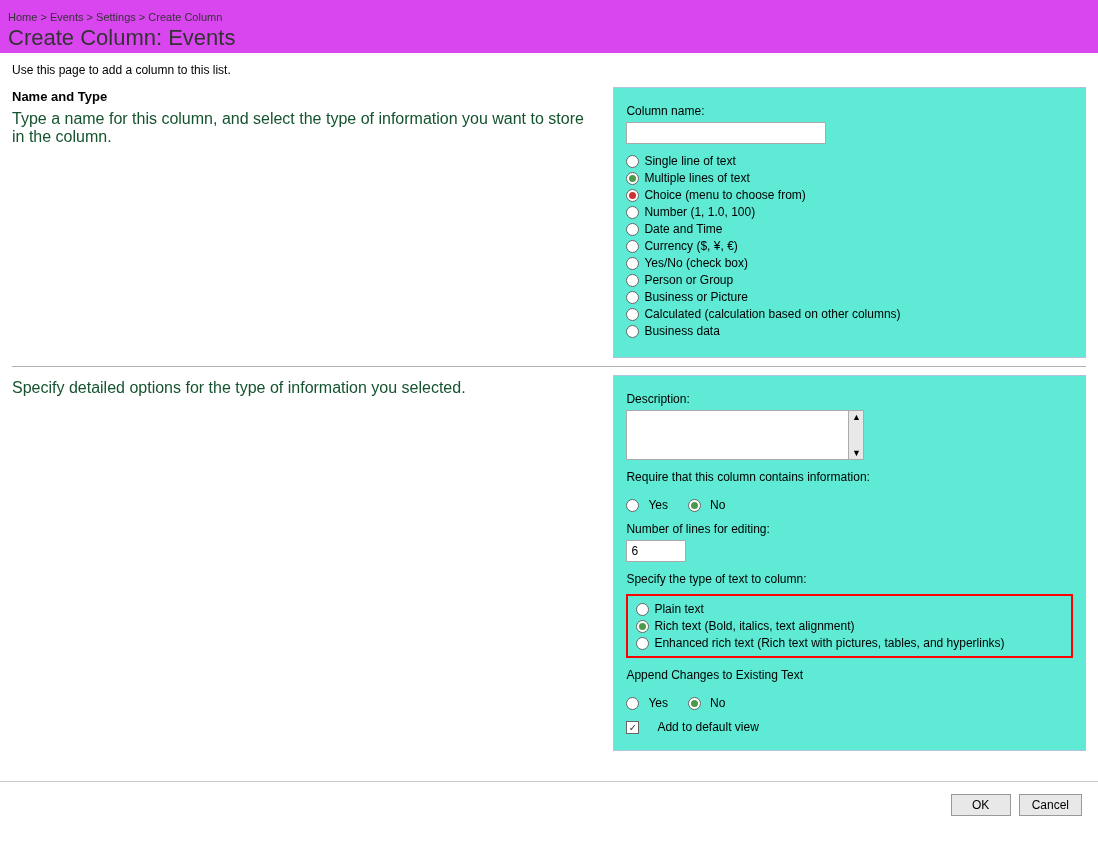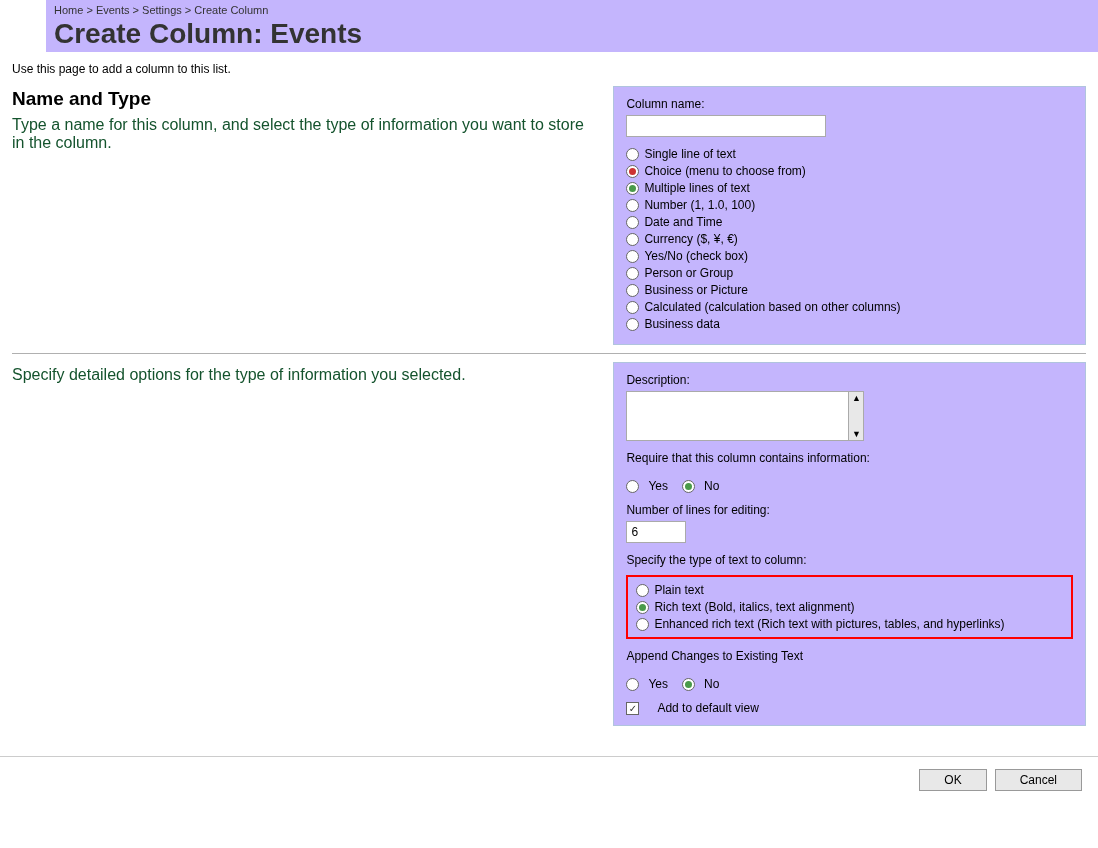--- a/index.html
+++ b/index.html
@@ -1,29 +1,28 @@
 <!DOCTYPE html>
 <html><head>
   <meta charset="utf-8">
   <style>
     * { box-sizing: border-box; margin: 0; padding: 0; }
     body { font-family: Arial, Tahoma, sans-serif; font-size: 12px; background: #fff; color: #000; }
 
     .breadcrumb-bar {
-      background: #c4b5fd;
-      padding: 4px 8px 2px 8px;
-      margin-left: 46px;
+      background: #d946ef;
+      padding: 11px 8px 2px 8px;
     }
     .breadcrumb {
       font-size: 11px;
       color: #333;
     }
     .page-title {
-      font-size: 28px;
-      font-weight: bold;
+      font-size: 22px;
+      font-weight: normal;
       color: #333;
       margin-top: 2px;
       margin-bottom: 0;
     }
 
     .content-area {
       padding: 10px 12px;
     }
 
     .intro-text {
@@ -37,28 +36,28 @@
       width: 100%;
     }
 
     .left-col {
       width: 56%;
       padding-right: 20px;
     }
 
     .right-col {
       width: 44%;
-      background: #c4b5fd;
-      padding: 10px 12px;
+      background: #5eead4;
+      padding: 16px 12px;
       border: 1px solid #b0c4de;
     }
 
     .section-heading {
       font-weight: bold;
-      font-size: 19px;
+      font-size: 13px;
       margin-bottom: 6px;
       margin-top: 2px;
     }
 
     .section-description {
       font-size: 16px;
       color: #14532d;
       margin-top: 4px;
     }
 
@@ -84,21 +83,21 @@
     .radio-option {
       display: flex;
       align-items: center;
       margin-bottom: 3px;
       font-size: 12px;
     }
 
     .inline-radio-group {
       display: flex;
       align-items: center;
-      gap: 14px;
+      gap: 20px;
       margin-top: 14px;
     }
 
     .inline-radio-option {
       display: flex;
       align-items: center;
       gap: 4px;
       font-size: 12px;
     }
 
@@ -131,21 +130,21 @@
       display: flex;
       justify-content: flex-end;
       padding: 12px 16px;
       gap: 8px;
       border-top: 1px solid #ccc;
       margin-top: 20px;
     }
 
     .btn {
       min-width: 60px;
-      padding: 3px 24px;
+      padding: 3px 12px;
       font-size: 12px;
       border: 1px solid #999;
       background: #e8e8e8;
       cursor: pointer;
     }
 
     .right-col-inner {
       margin-bottom: 10px;
     }
 
@@ -263,27 +262,27 @@
         <div class="field-label">Column name:</div>
         <input type="text" class="text-input" value="" style="">
       </div>
 
       <div class="radio-option">
         <div class="radio-green-dot"></div>
         <span>Single line of text</span>
       </div>
 
       <div class="radio-option">
+        <div class="radio-green-dot selected"></div>
+        <span>Multiple lines of text</span>
+      </div>
+
+      <div class="radio-option">
         <div class="radio-red-dot selected"></div>
         <span>Choice (menu to choose from)</span>
-      </div>
-
-      <div class="radio-option">
-        <div class="radio-green-dot selected"></div>
-        <span>Multiple lines of text</span>
       </div>
 
       <div class="radio-option">
         <div class="radio-green-dot"></div>
         <span>Number (1, 1.0, 100)</span>
       </div>
 
       <div class="radio-option">
         <div class="radio-green-dot"></div>
         <span>Date and Time</span>

